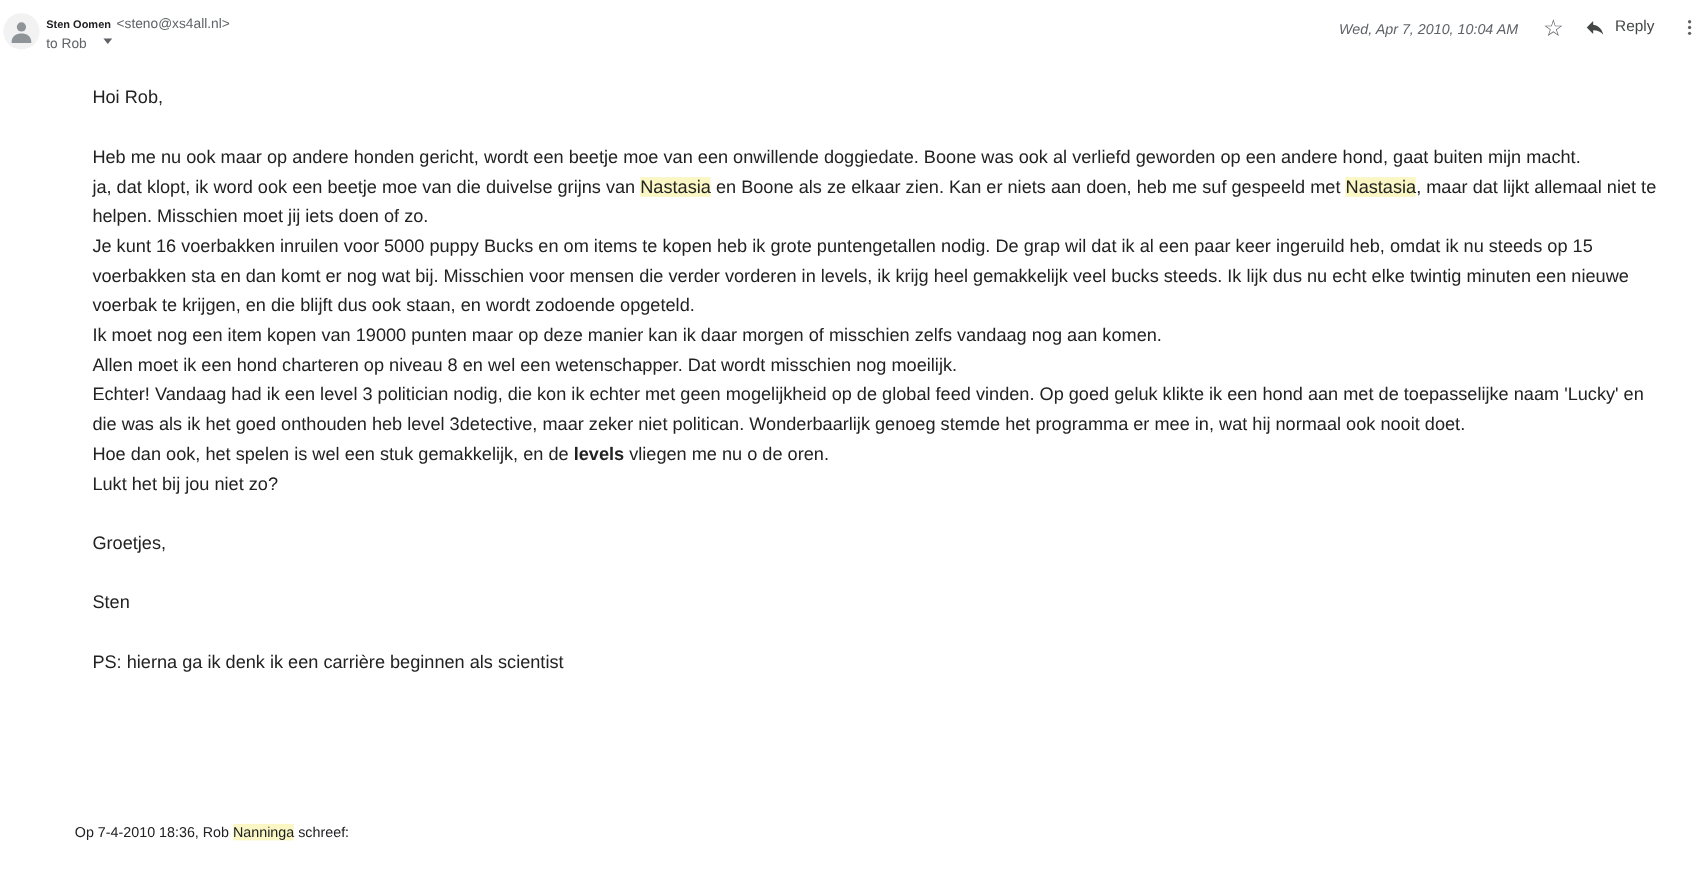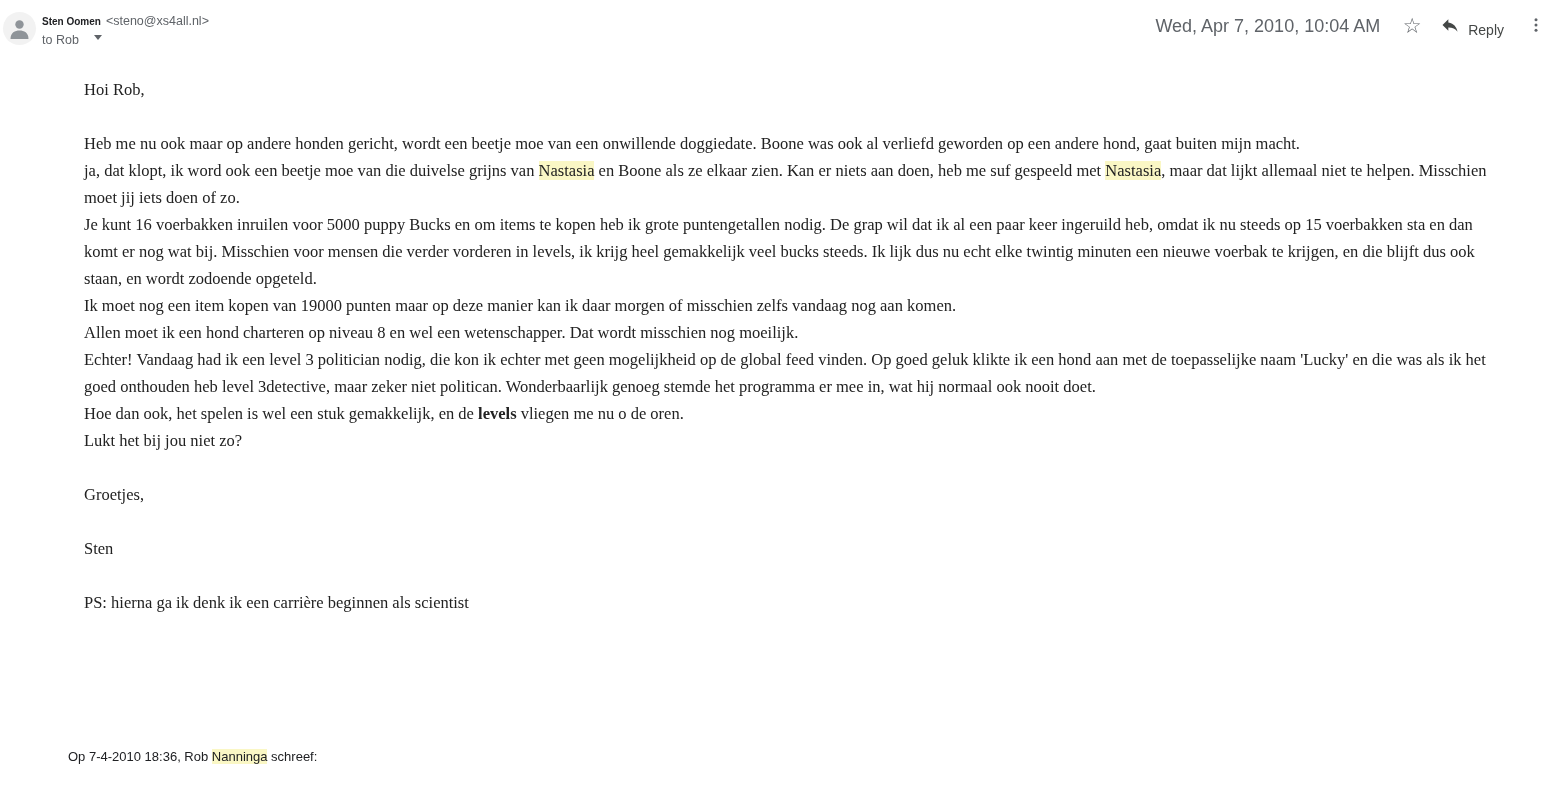--- a/index.html
+++ b/index.html
@@ -30,39 +30,39 @@
     width: 0; height: 0; margin-top: 2px;
     border-left: 4.5px solid transparent;
     border-right: 4.5px solid transparent;
     border-top: 5px solid #5f6368;
   }
 
   .header-right {
     position: absolute; top: 0; right: -10px; height: 52px;
     display: flex; align-items: center;
   }
-  .date-text { font-size: 18px; color: #5f6368; white-space: nowrap; }
+  .date-text { font-size: 13px; color: #5f6368; white-space: nowrap; font-style: italic; }
   .icon-btn {
     width: 36px; height: 36px; border: none; background: transparent;
     display: flex; align-items: center; justify-content: center;
     cursor: pointer; border-radius: 50%; padding: 0;
   }
   .star-glyph { font-size: 21px; color: #5f6368; line-height: 1; font-family: "DejaVu Sans", sans-serif; }
   .reply-group {
-    display: flex; align-items: flex-end; gap: 8px;
+    display: flex; align-items: flex-start; gap: 8px;
     border: none; background: transparent; cursor: pointer; padding: 0 4px;
   }
   .reply-label { font-size: 14px; color: #444746; }
   .star-btn { margin-left: 14px; margin-right: 6px; }
   .more-btn { margin-left: 10px; }
 
   
   .email-body {
     position: absolute; left: 84px; right: 36px; top: 76px;
-    font-size: 16.5px; line-height: 27px; color: #222222; font-family: Liberation Serif, serif;
+    font-size: 16.5px; line-height: 27px; color: #222222;
   }
   .body-line { min-height: 27px; }
   .hl { background: #faf7c5; }
   .bold { font-weight: bold; }
 
   
   .quote-header {
     position: absolute; left: 42px; top: 749px;
     font-size: 13px; line-height: 16px; color: #202124; margin-left: 26px;
   }

